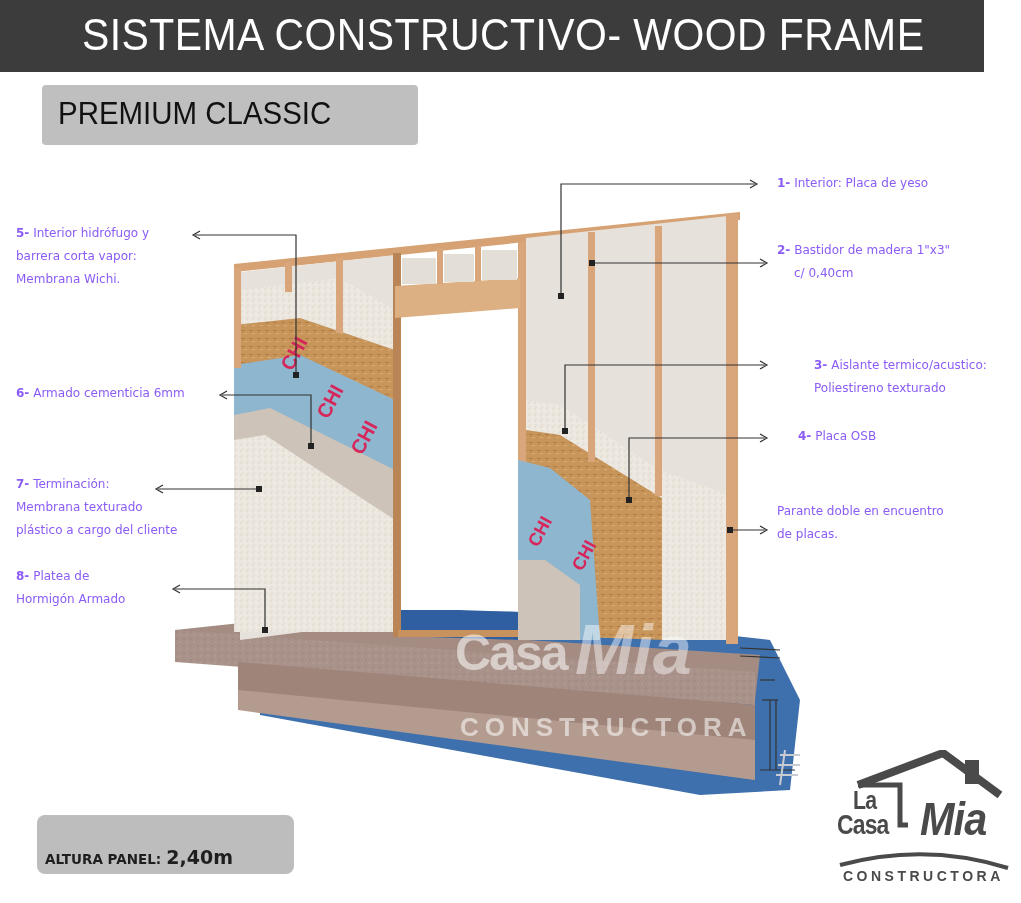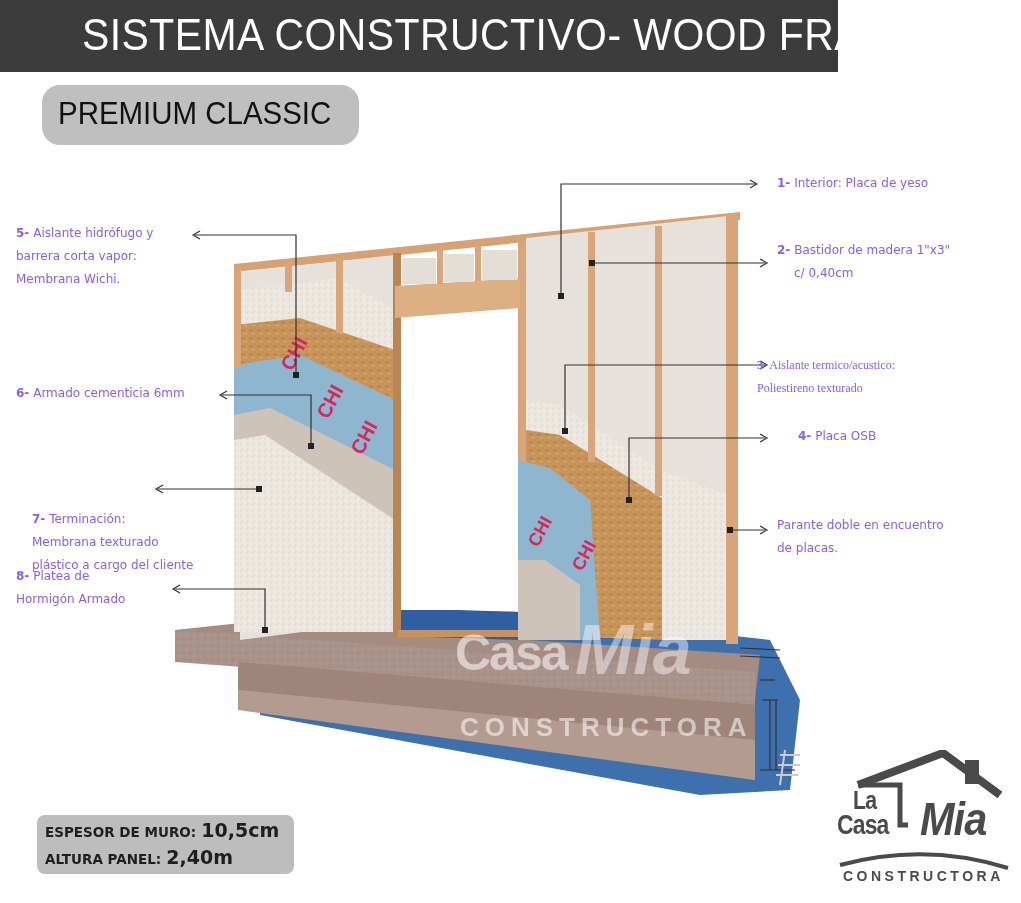--- a/index.html
+++ b/index.html
@@ -1,21 +1,21 @@
 <!DOCTYPE html>
 <html><head>
 <meta charset="utf-8">
 <style>
   html,body{margin:0;padding:0;}
   body{width:1021px;height:903px;position:relative;background:#ffffff;overflow:hidden;
        font-family:"DejaVu Sans","Liberation Sans",sans-serif;color:#222;}
-  .header{position:absolute;left:0;top:0;width:838px;height:72px;background:#3c3c3c;}
+  .header{position:absolute;left:0;top:0;width:984px;height:72px;background:#3c3c3c;}
   .header-title{position:absolute;left:82px;top:8px;font-family:"Liberation Sans",sans-serif;
        font-size:44px;color:#ffffff;letter-spacing:0.5px;line-height:54px;white-space:nowrap;transform:scaleX(0.93);transform-origin:left;}
-  .badge{position:absolute;left:42px;top:85px;width:317px;height:60px;background:#bfbfbf;border-radius:18px;}
+  .badge{position:absolute;left:42px;top:85px;width:376px;height:60px;background:#bfbfbf;border-radius:4px;}
   .badge-label{position:absolute;left:16px;top:11px;font-family:"Liberation Sans",sans-serif;font-size:31px;color:#111;
        white-space:nowrap;transform:scaleX(0.95);transform-origin:left;}
   .illus{position:absolute;left:0;top:0;}
   .callout{position:absolute;font-size:12px;line-height:23px;color:#8b5cf6;white-space:nowrap;}
   .callout .num{font-weight:bold;}
   .specs{position:absolute;left:37px;top:815px;width:257px;height:59px;background:#bdbdbd;border-radius:8px;}
   .spec-row{position:absolute;left:8px;white-space:nowrap;color:#1e1e1e;}
   .spec-label{font-size:13.5px;font-weight:bold;}
   .spec-value{font-size:19px;font-weight:bold;}
   .logo{position:absolute;left:830px;top:750px;width:185px;height:145px;}
@@ -197,55 +197,51 @@
   <span class="wm-sub">CONSTRUCTORA</span>
 </div>
 
 <div class="callout" style="left:777px;top:172px;">
   <span class="num">1-</span> <span>Interior: Placa de yeso</span>
 </div>
 <div class="callout" style="left:777px;top:239px;">
   <span class="num">2-</span> <span>Bastidor de madera 1"x3"</span><br>
   <span style="padding-left:17px">c/ 0,40cm</span>
 </div>
-<div class="callout" style="left:757px;top:354px;font-family:Liberation Serif, serif;">
+<div class="callout" style="left:814px;top:354px;">
   <span class="num">3-</span> <span>Aislante termico/acustico:</span><br>
   <span>Poliestireno texturado</span>
 </div>
 <div class="callout" style="left:777px;top:425px;margin-left:21px;">
   <span class="num">4-</span> <span>Placa OSB</span>
 </div>
-<div class="callout" style="left:777px;top:514px;">
+<div class="callout" style="left:777px;top:500px;">
   <span>Parante doble en encuentro</span><br>
   <span>de placas.</span>
 </div>
 
 <div class="callout" style="left:16px;top:222px;">
-  <span class="num">5-</span> <span>Aislante hidrófugo y</span><br>
+  <span class="num">5-</span> <span>Interior hidrófugo y</span><br>
   <span>barrera corta vapor:</span><br>
   <span>Membrana Wichi.</span>
 </div>
 <div class="callout" style="left:16px;top:382px;">
   <span class="num">6-</span> <span>Armado cementicia 6mm</span>
 </div>
-<div class="callout" style="left:32px;top:473px;margin-top:35px;">
+<div class="callout" style="left:16px;top:473px;">
   <span class="num">7-</span> <span>Terminación:</span><br>
   <span>Membrana texturado</span><br>
   <span>plástico a cargo del cliente</span>
 </div>
 <div class="callout" style="left:16px;top:565px;">
   <span class="num">8-</span> <span>Platea de</span><br>
   <span>Hormigón Armado</span>
 </div>
 
 <div class="specs">
-  <div class="spec-row" style="top:4px;">
-    <span class="spec-label">ESPESOR DE MURO:</span>
-    <span class="spec-value">10,5cm</span>
-  </div>
   <div class="spec-row" style="top:31px;">
     <span class="spec-label">ALTURA  PANEL:</span>
     <span class="spec-value">2,40m</span>
   </div>
 </div>
 
 <div class="logo">
   <svg width="185" height="145" style="position:absolute;left:0;top:0;">
     <polyline points="28,35 113,3 170,45" fill="none" stroke="#4a4a4a" stroke-width="8"></polyline>
     <rect x="135" y="10" width="14" height="24" fill="#4a4a4a"></rect>

